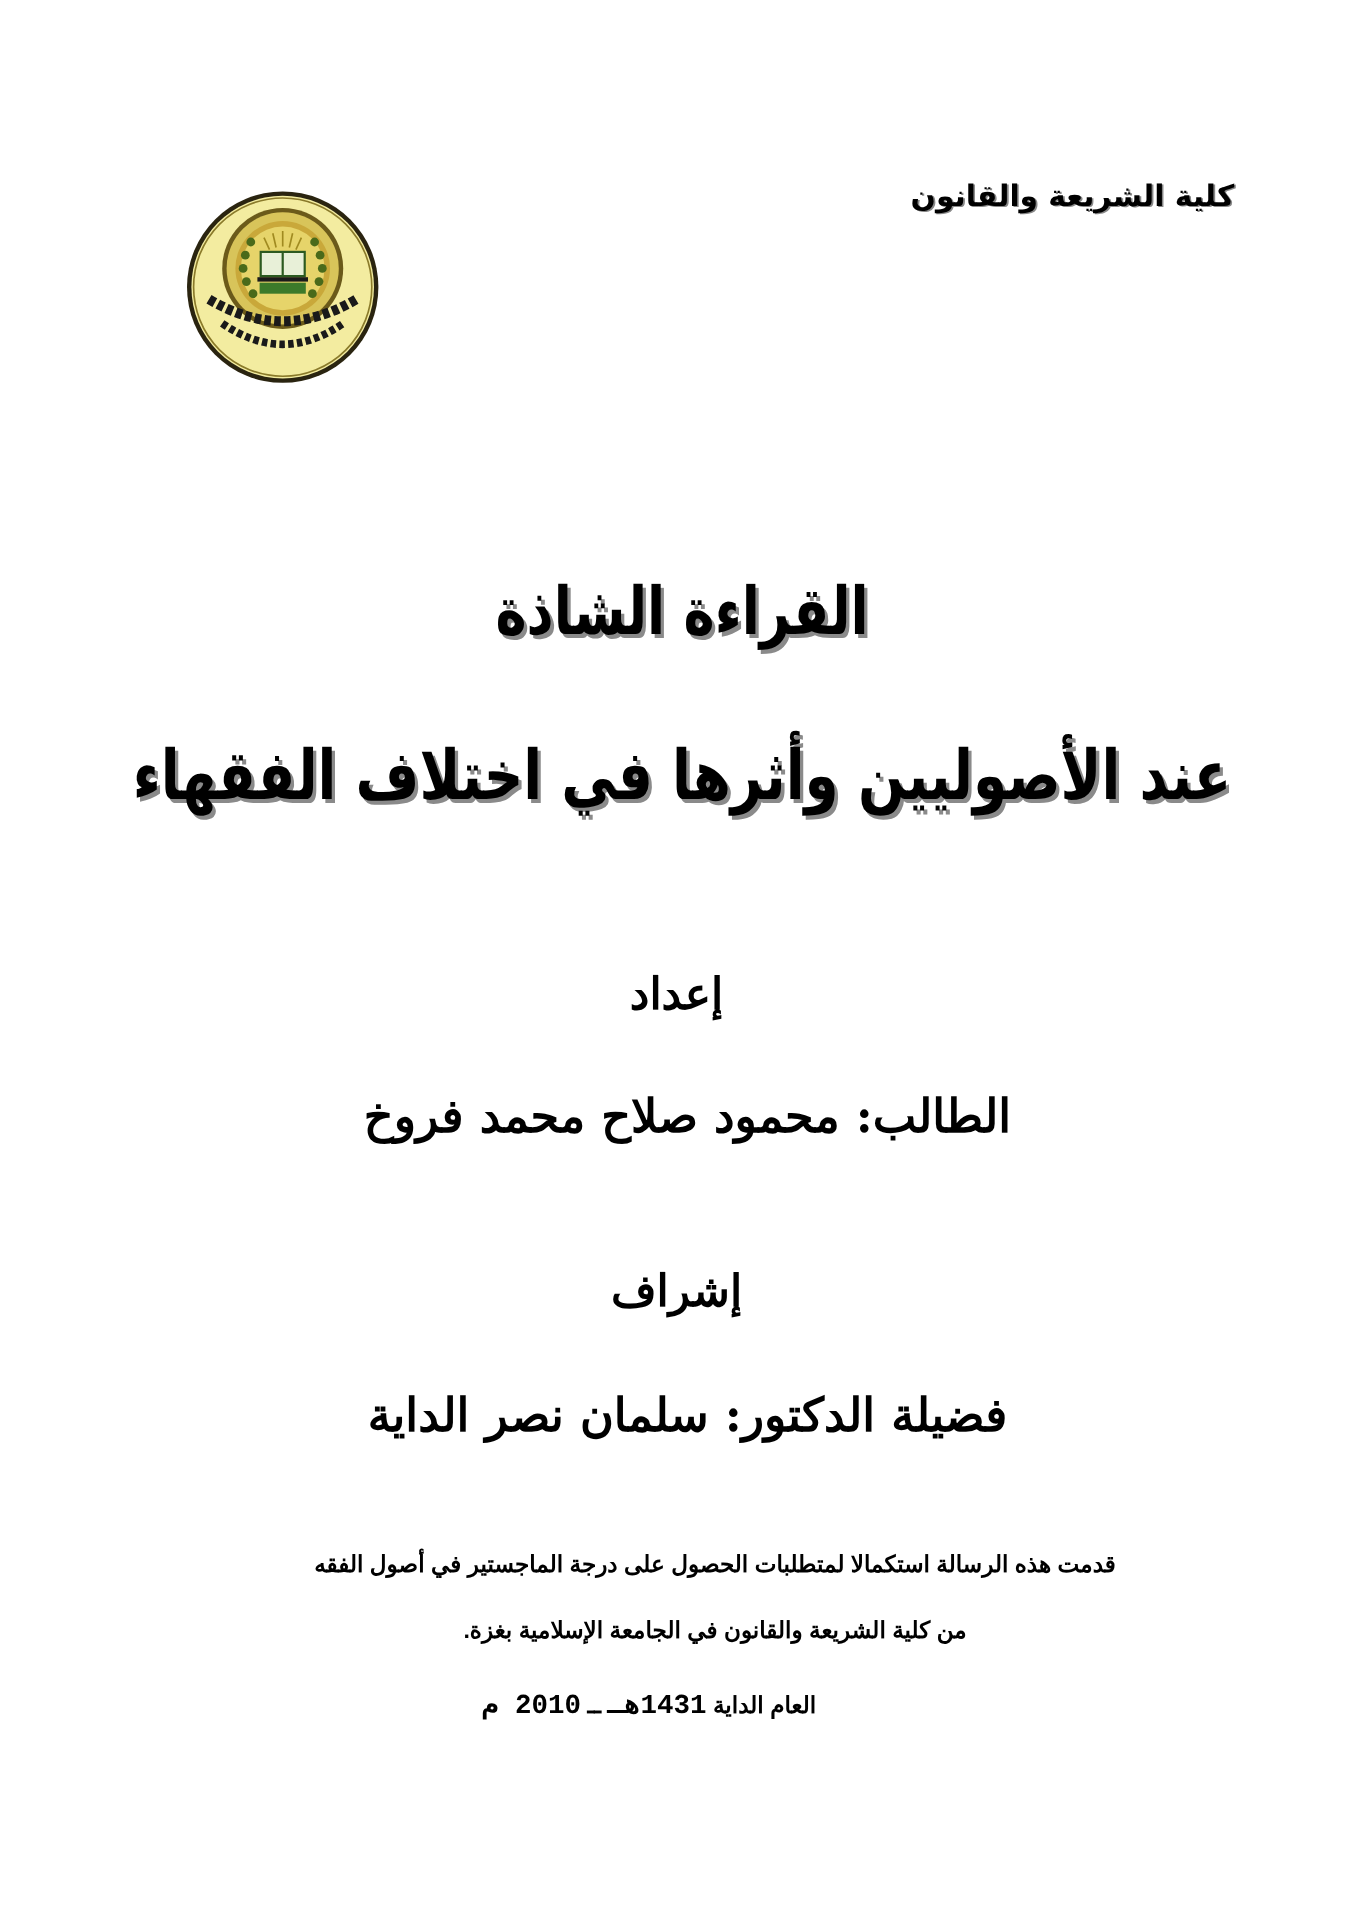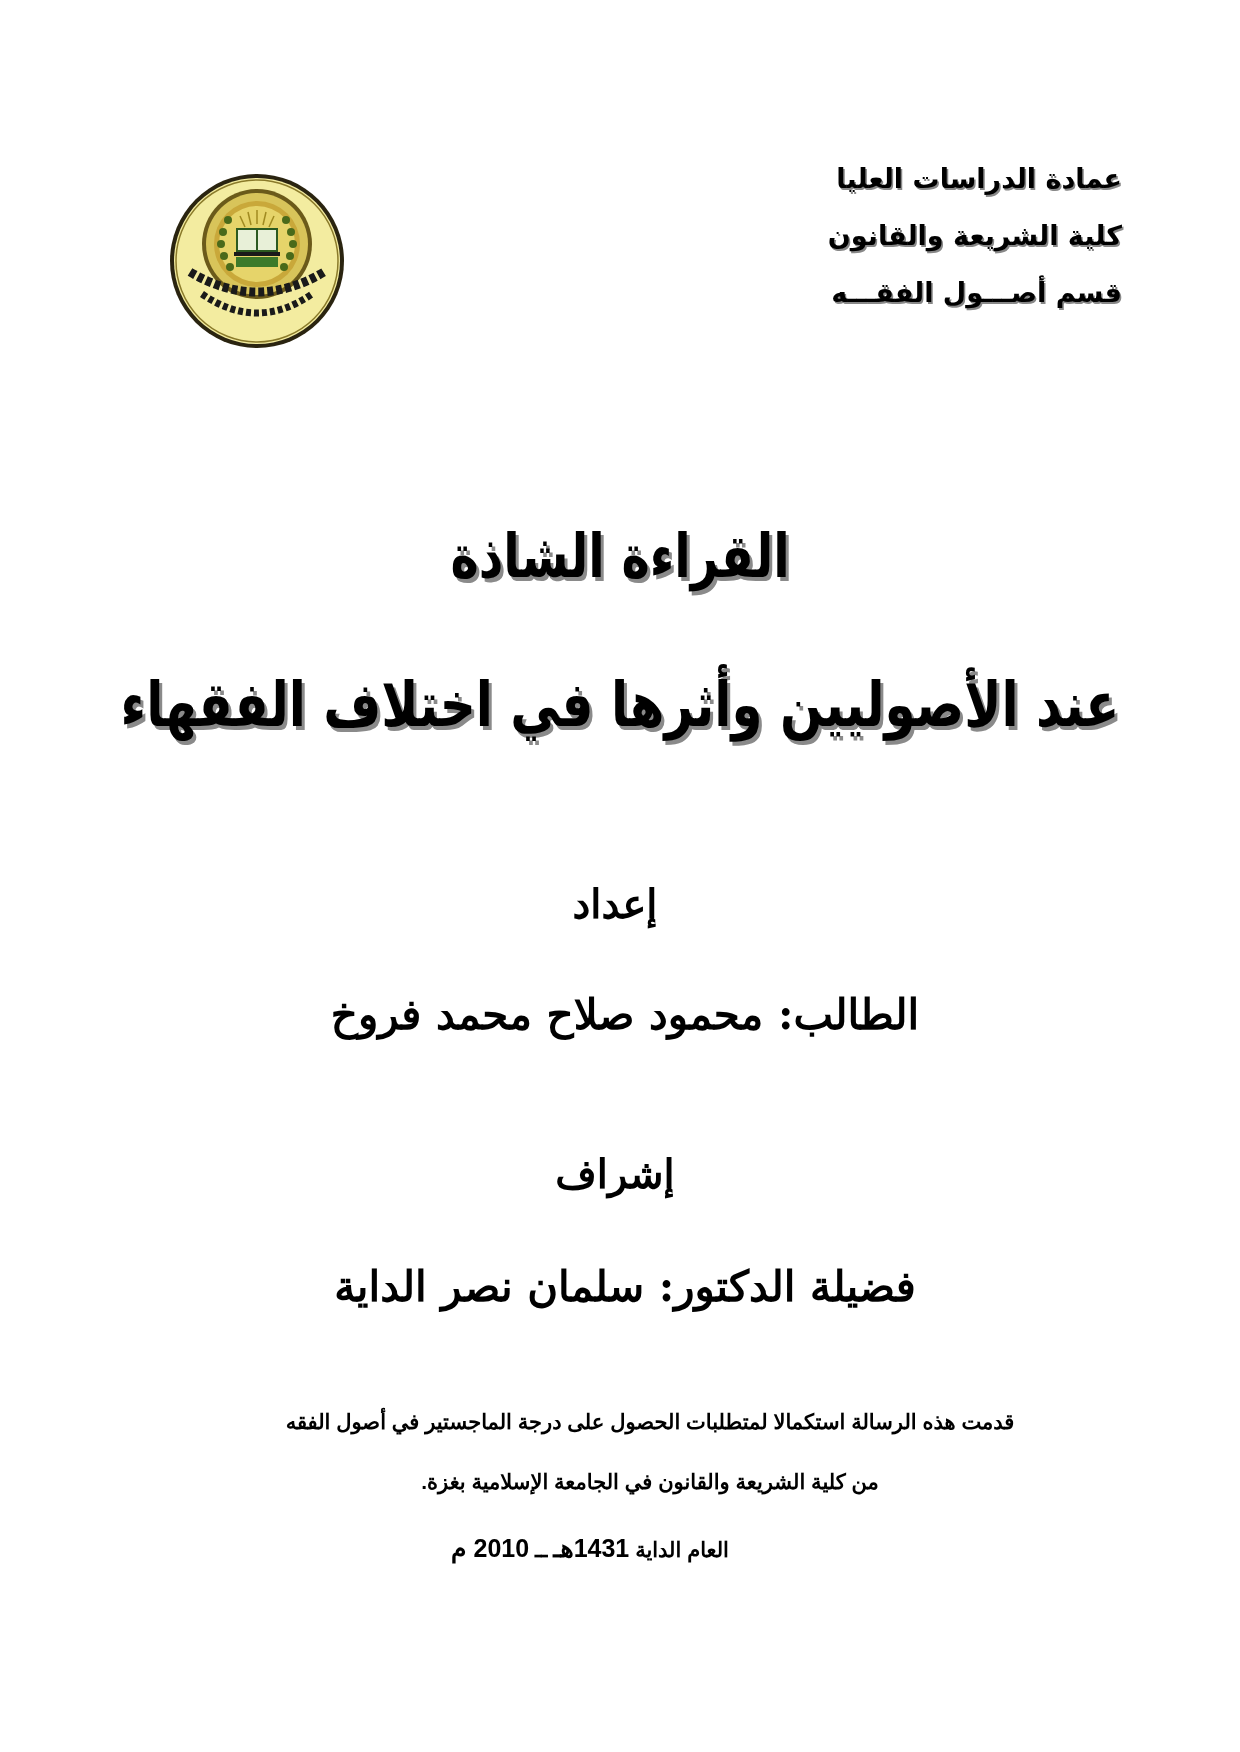--- a/index.html
+++ b/index.html
@@ -35,29 +35,27 @@
     .supervision-label { top: 1150px; left: -5px; }
     .supervisor-line { top: 1262px; font-size: 42px; left: 5px; }
 
     .note {
       position: absolute; left: 0; width: 1240px; text-align: center;
       font-family: "Liberation Sans", sans-serif; font-weight: bold; font-size: 21px;
     }
     .note-1 { top: 1410px; left: 30px; }
     .note-2 { top: 1470px; left: 30px; }
     .note-3 { top: 1534px; left: -30px; font-size: 21px; }
-    .note-3 .num { font-family: Liberation Sans, sans-serif; font-size: 25px; }
+    .note-3 .num { font-family: Liberation Mono, monospace; font-size: 25px; }
   </style>
 </head>
 <body>
 
 <div class="inst-block rtl">
-  <div class="inst-line">عمادة الدراسات العليا</div>
   <div class="inst-line">كلية الشريعة والقانون</div>
-  <div class="inst-line">قسم أصـــول الفقـــه</div>
 </div>
 
 <div class="seal">
   <svg width="178" height="178" viewBox="0 0 178 178">
     <circle cx="89" cy="89" r="87" fill="#2a2410"></circle>
     <circle cx="89" cy="89" r="83" fill="#f3eca0"></circle>
     <circle cx="89" cy="89" r="81" fill="none" stroke="#8a7a2a" stroke-width="1.5"></circle>
     <circle cx="89" cy="72" r="55" fill="#6b5a1a"></circle>
     <circle cx="89" cy="72" r="51" fill="#d8c45a"></circle>
     <circle cx="89" cy="72" r="43" fill="#c9a83a"></circle>

